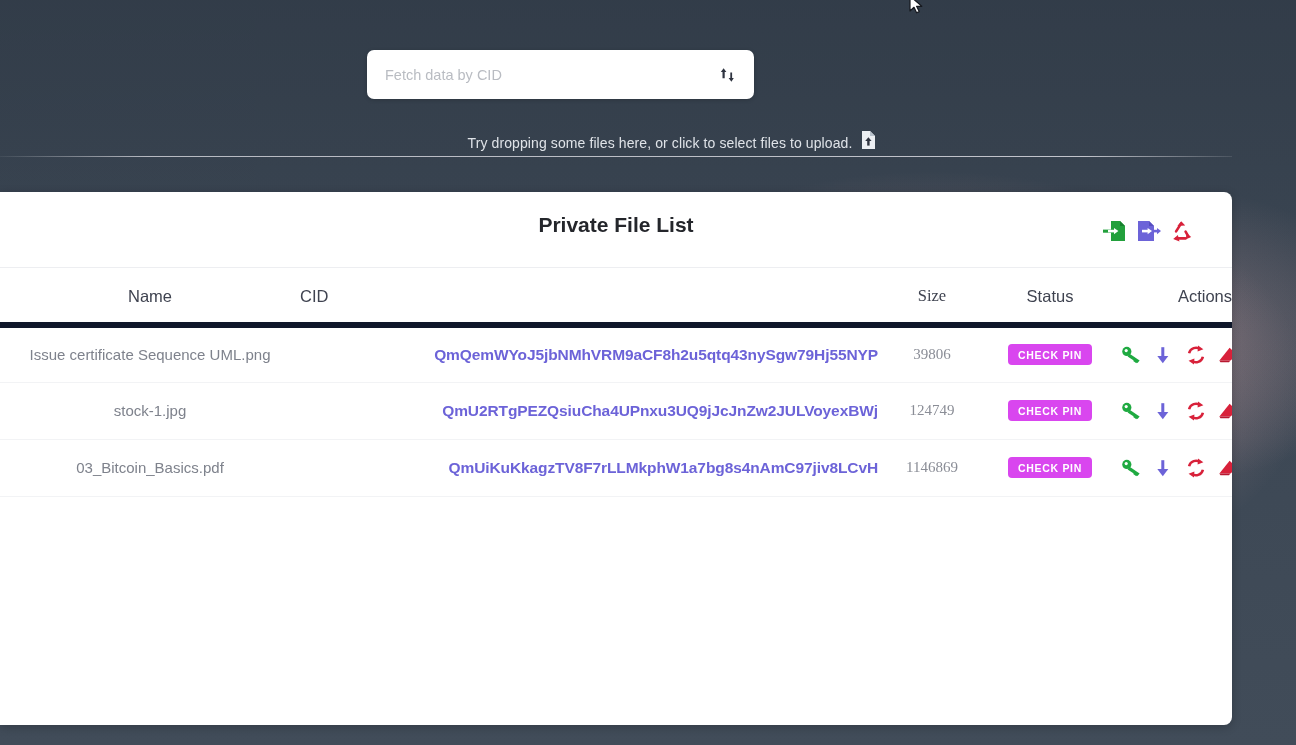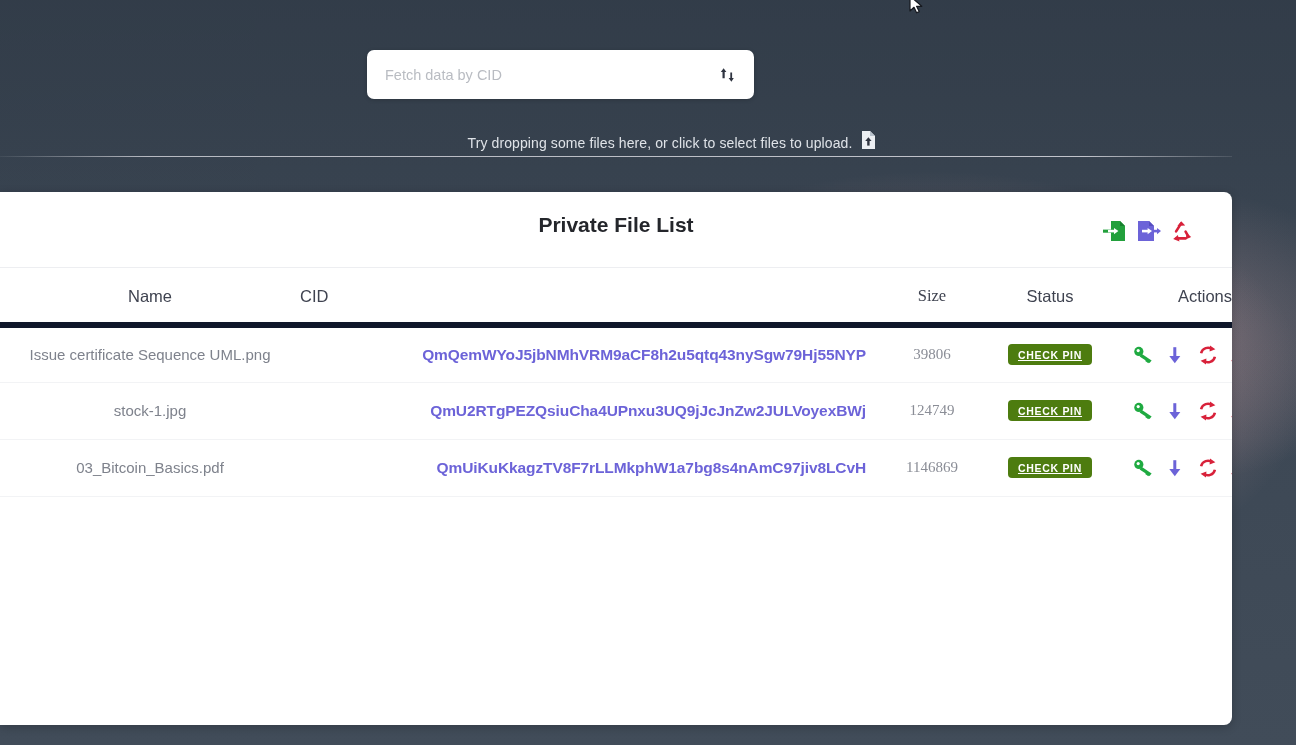--- a/index.html
+++ b/index.html
@@ -161,21 +161,21 @@
     table-layout: fixed;
   }
   #file-table thead th {
     font-size: 16.5px;
     font-weight: normal;
     color: #3f4350;
     padding: 18px 0 16px;
     border-bottom: 6px solid #0f172a;
   }
   #file-table tbody td {
-    padding: 14px 12px;
+    padding: 14px 0;
     border-bottom: 1px solid #f2f3f5;
     vertical-align: middle;
     height: 57px;
   }
 
   .col-name   { width: 300px; }
   .col-cid    { width: 578px; }
   .col-size   { width: 108px; font-family: Liberation Serif, serif; }
   .col-status { width: 128px; }
   .col-actions{ width: 118px; }
@@ -206,31 +206,30 @@
   }
   td.cell-size {
     text-align: center;
     font-size: 15px;
     color: #8a8d96;
   }
   td.cell-status { text-align: center; }
 
   .status-badge {
     display: inline-block;
-    background: #4d7c0f;
+    background: #d946ef;
     color: #ffffff;
     font-size: 10.5px;
     font-weight: bold;
     letter-spacing: 0.7px;
     padding: 5px 10px 4px;
     border-radius: 4px;
     border: none;
     cursor: pointer;
     font-family: "Liberation Sans", sans-serif;
-    text-decoration: underline;
   }
 
   td.cell-actions {
     text-align: right;
     padding-right: 12px;
     white-space: nowrap;
   }
   .action-btn {
     border: none;
     background: transparent;

